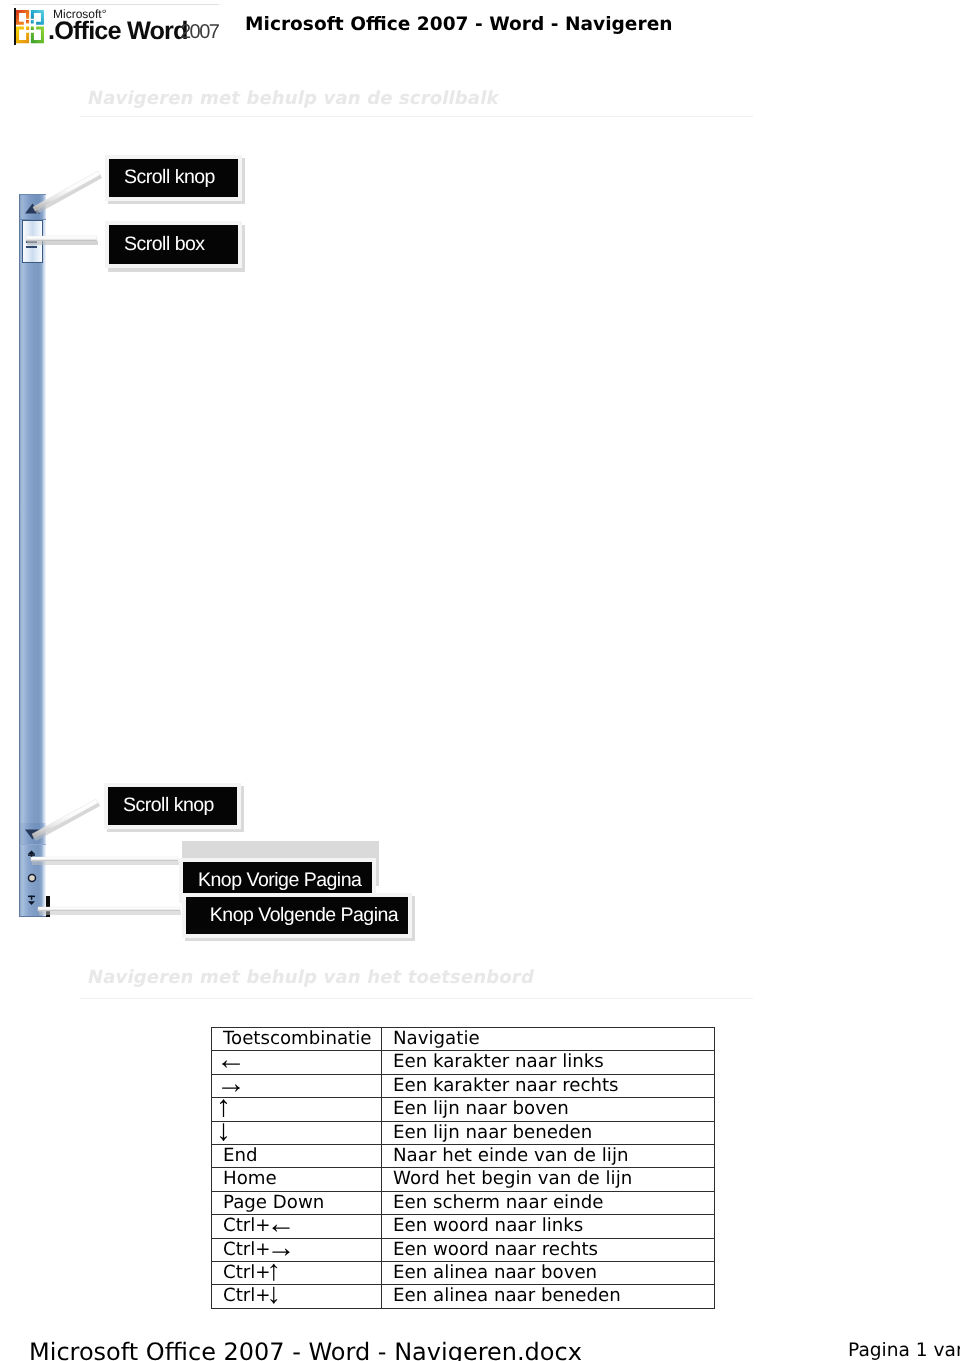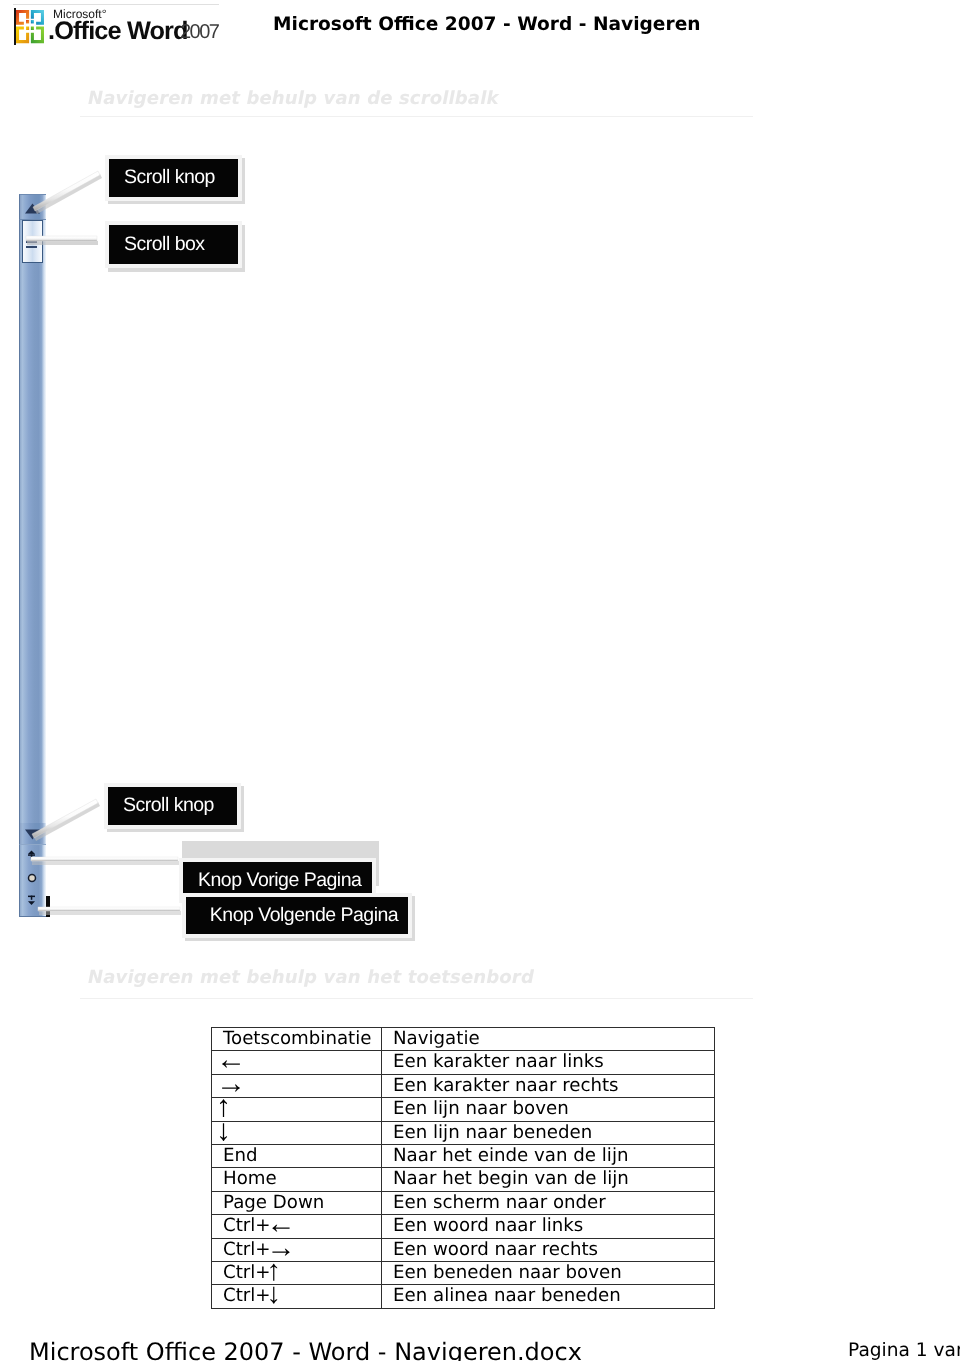--- a/index.html
+++ b/index.html
@@ -13,21 +13,21 @@
   .logo{position:absolute;left:14px;top:5px;width:210px;height:44px;}
   .logo-bar{position:absolute;left:0px;top:3px;width:2px;height:37px;background:#141414;}
   .logo-mark{position:absolute;left:2px;top:3px;}
   .lt-ms{position:absolute;left:39px;top:2px;font-family:"Liberation Sans",sans-serif;
          font-size:12px;color:#161616;letter-spacing:0px;white-space:nowrap;}
   .lt-main{position:absolute;left:34px;top:12px;font-family:"Liberation Sans",sans-serif;
            font-size:25.3px;color:#0d0d0d;letter-spacing:-0.85px;white-space:nowrap;font-weight:bold;}
   .lt-yr{position:absolute;left:166px;top:16px;font-family:Liberation Sans, sans-serif;
          font-size:20px;color:#3b3b3b;letter-spacing:-1.5px;white-space:nowrap;}
   .hdr-title{position:absolute;left:245px;top:14px;font-family:"DejaVu Sans",sans-serif;
-             font-size:18.6px;font-weight:bold;color:#000;white-space:nowrap;margin-left:28px;}
+             font-size:18.6px;font-weight:bold;color:#000;white-space:nowrap;}
 
   
   .sec-label{position:absolute;font-family:"DejaVu Sans",sans-serif;font-size:18.1px;
              font-weight:bold;font-style:italic;color:#e8e8e8;white-space:nowrap;letter-spacing:0.1px;}
   .sec-rule{position:absolute;height:1px;background:#f0f0f0;}
   .sb-track{position:absolute;left:19px;top:194px;width:27px;height:723px;box-sizing:border-box;
       background:linear-gradient(to right,#8fa9cb 0%,#a8c0dd 9%,#9ab4d6 20%,#89a5ce 34%,#7f9cc4 55%,#7c99c2 72%,#8ca8cd 83%,#cddcee 92%,#f4f8fc 100%);
       border-left:1px solid #5d79a0;border-right:none;border-top:1px solid #5d79a0;border-bottom:1px solid #5d79a0;}
   .sb-btn{position:absolute;left:19px;width:27px;box-sizing:border-box;
       background:linear-gradient(to right,#8aa2c5 0%,#9db6d6 9%,#8da9d0 22%,#7d9ac5 38%,#7393bd 58%,#7192bd 74%,#89a3c9 86%,#c0d2e8 96%,#e9f0f8 100%);
@@ -261,37 +261,37 @@
         <tr>
           <td class="c1 arrowcell"><span class="ar">↓</span></td>
           <td class="c2">Een lijn naar beneden</td>
         </tr>
         <tr>
           <td class="c1">End</td>
           <td class="c2">Naar het einde van de lijn</td>
         </tr>
         <tr>
           <td class="c1">Home</td>
-          <td class="c2">Naar het begin van de lijn</td>
+          <td class="c2">Word het begin van de lijn</td>
         </tr>
         <tr>
           <td class="c1">Page Down</td>
-          <td class="c2">Een scherm naar onder</td>
+          <td class="c2">Een scherm naar einde</td>
         </tr>
         <tr>
           <td class="c1">Ctrl+<span class="ar">←</span></td>
           <td class="c2">Een woord naar links</td>
         </tr>
         <tr>
           <td class="c1">Ctrl+<span class="ar">→</span></td>
           <td class="c2">Een woord naar rechts</td>
         </tr>
         <tr>
           <td class="c1">Ctrl+<span class="ar">↑</span></td>
-          <td class="c2">Een beneden naar boven</td>
+          <td class="c2">Een alinea naar boven</td>
         </tr>
         <tr>
           <td class="c1">Ctrl+<span class="ar">↓</span></td>
           <td class="c2">Een alinea naar beneden</td>
         </tr>
       </tbody>
   </table>
 
   <div class="ft-l">Microsoft Office 2007 - Word - Navigeren.docx</div>
   <div class="ft-r">Pagina 1 van 2</div>

